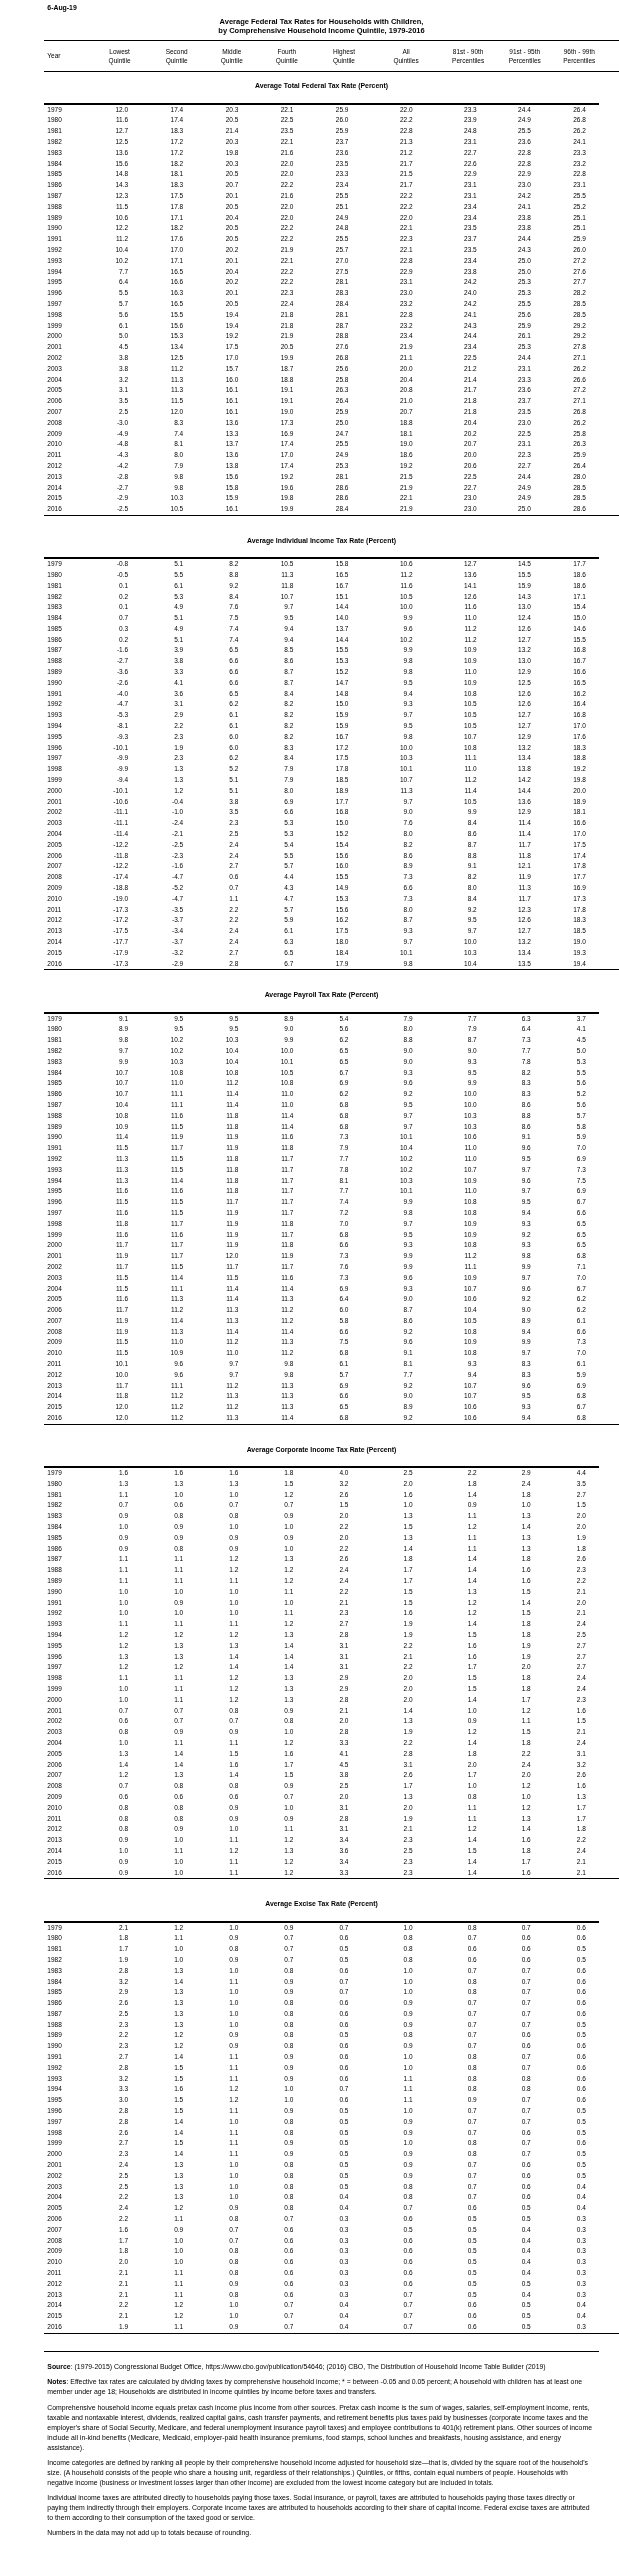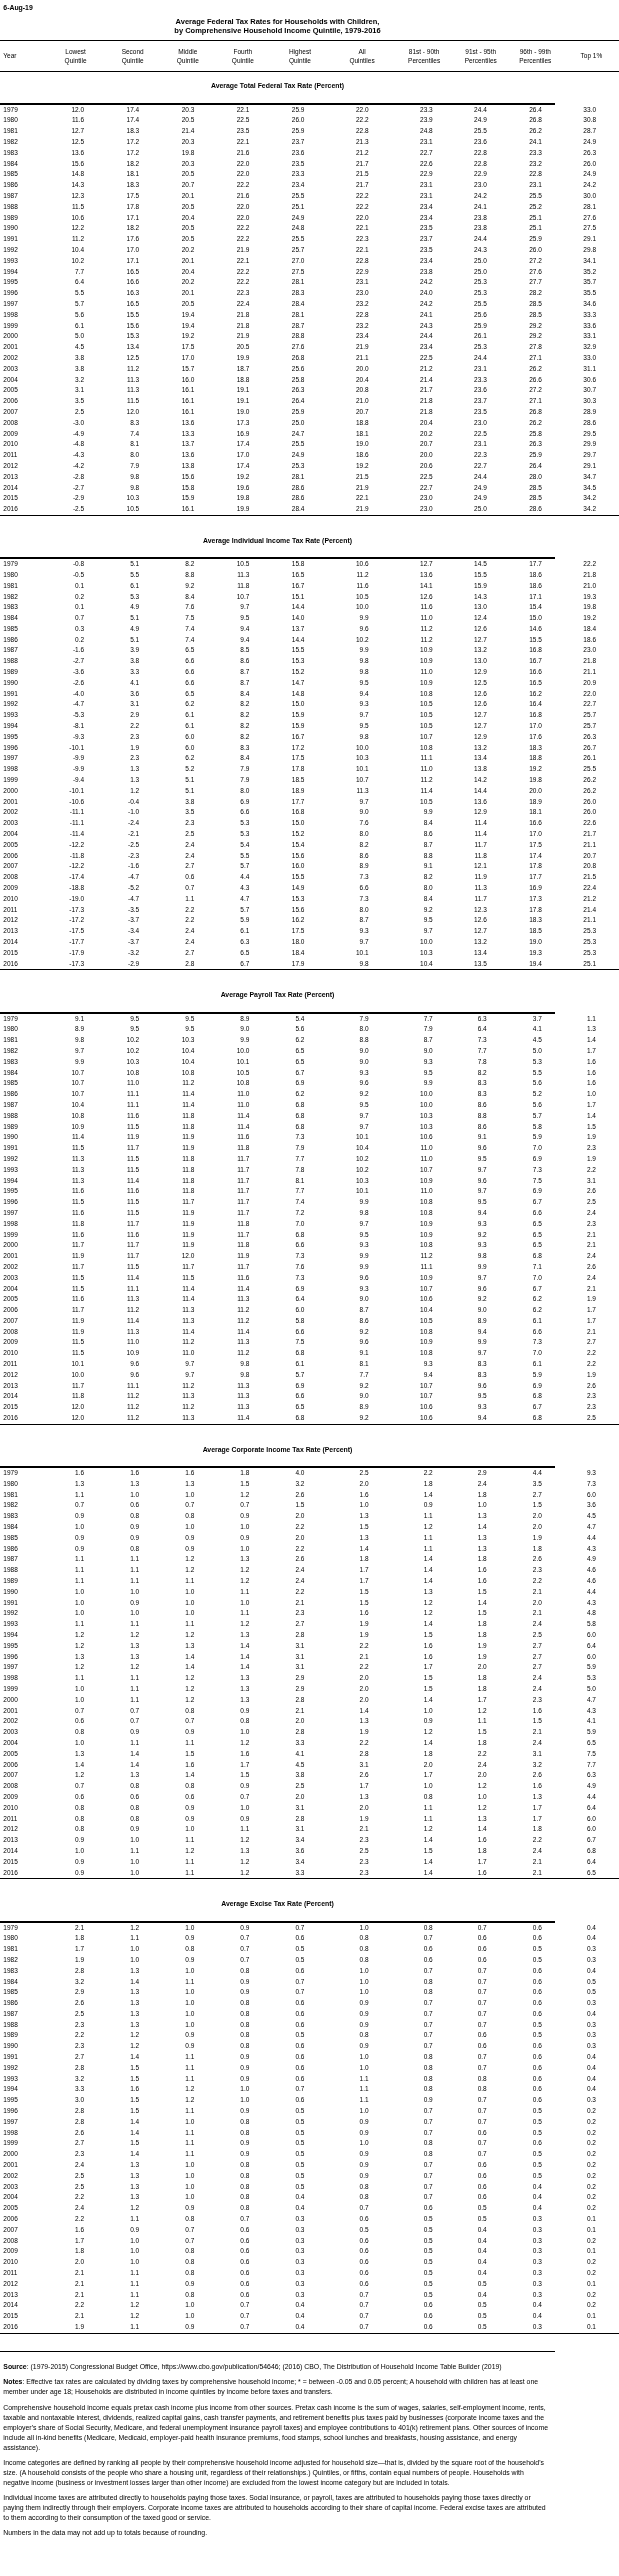--- a/index.html
+++ b/index.html
@@ -2,21 +2,21 @@
 <html style="font-size:10.4px"><head>
 <meta charset="utf-8">
 <style>
   * { box-sizing: border-box; }
   html, body { margin: 0; padding: 0; }
   body {
     width: 620px; height: 2576px; overflow: hidden;
     background: #ffffff; color: #000000;
     font-family: "Liberation Sans", sans-serif;
   }
-  .page { width: 555px; }
+  .page { width: 555px; margin-left: 44px; }
   .date { font-weight: bold; font-size: 6.9px; padding: 3.9px 0 0 3.3px; height: 11.7px; }
   .titles { text-align: center; font-weight: bold; font-size: 7.5px; line-height: 9px; margin-top: 5.2px; }
 
   table { border-collapse: collapse; table-layout: fixed; width: 620px; }
 
   .header-table { margin-top: 5.2px; border-top: 0.7px solid #000; border-bottom: 1.6px solid #000; }
   .header-table th {
     font-weight: normal; font-size: 6.5px; line-height: 8.8px;
     height: 31px; vertical-align: middle; text-align: center;
     white-space: pre-line; padding: 1.3px 0 0 0;

